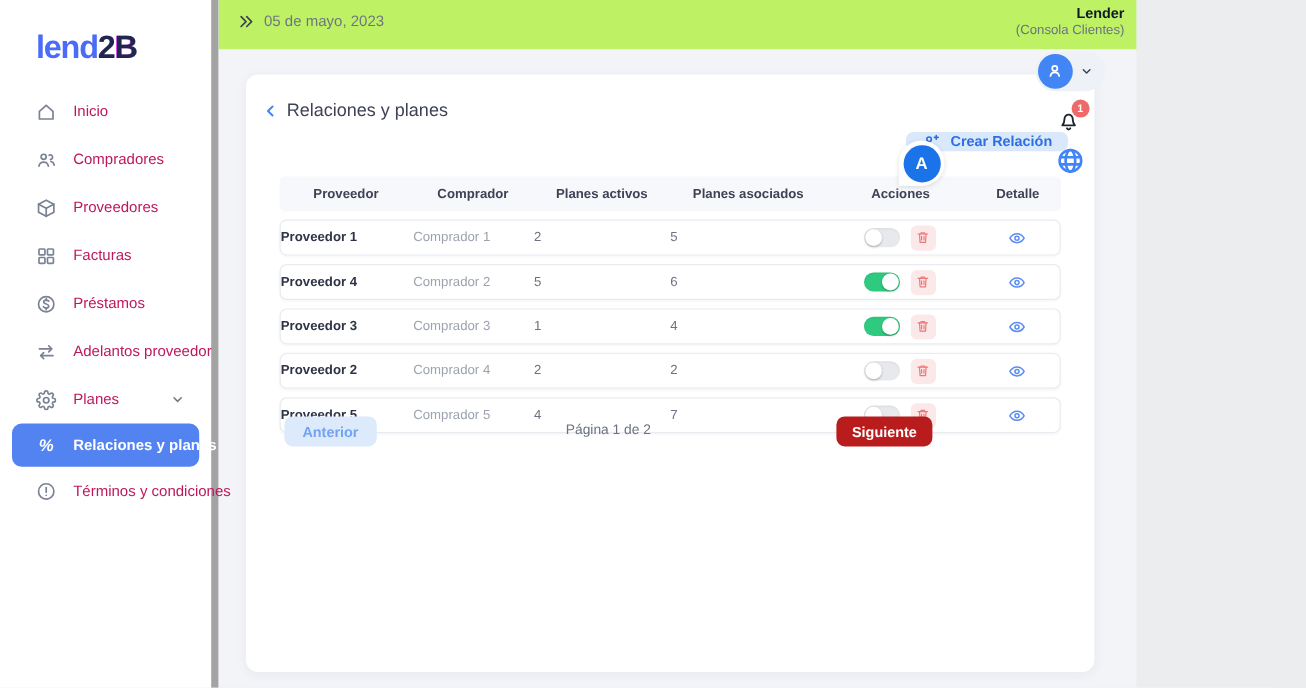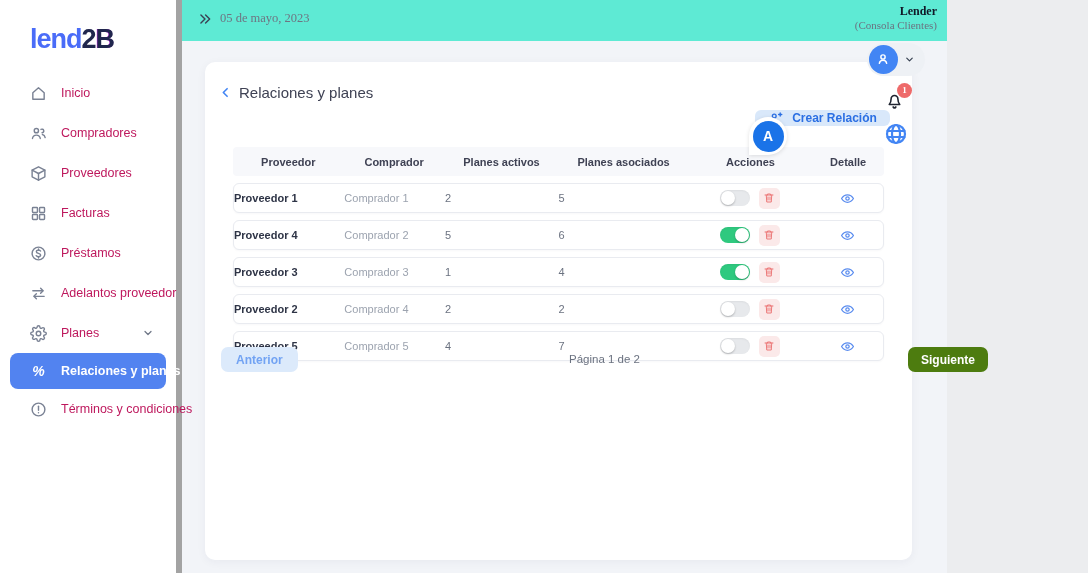--- a/index.html
+++ b/index.html
@@ -23,21 +23,21 @@
   .nav-icon svg { width:17px; height:17px; }
   .nav-label { font-size:12.5px; white-space:nowrap; }
   .nav-item.active { background:#5283F0; border-radius:8px; margin:0 10px; padding-left:20px;
     color:#fff; height:36px; }
   .nav-item.active .nav-icon { color:#fff; }
   .nav-item.active .nav-label { font-weight:bold; }
   .nav-chevron { margin-left:auto; margin-right:22px; color:#6F7787; display:flex; }
   .pct { font-size:14px; font-weight:bold; font-style:italic; }
 
   
-  .topbar { position:absolute; left:182px; top:0; width:765px; height:41px; background:#5eead4; z-index:2;font-family:Liberation Serif, serif; }
+  .topbar { position:absolute; left:182px; top:0; width:765px; height:41px; background:#bef264; z-index:2; }
   .date-group { position:absolute; left:16px; top:11px; display:flex; align-items:center; gap:8px; }
   .dbl-chevron { color:#3A4254; display:flex; }
   .date-text { font-size:12.5px; color:#6E7582; }
   .top-right { position:absolute; right:10px; top:4px; display:flex; align-items:center; gap:10px;flex-direction:column; }
   .user-label { text-align:right; line-height:1.25; }
   .user-role { font-size:12px; font-weight:bold; color:#111827; }
   .user-console { font-size:11px; color:#6B7280; }
   .avatar-pill { display:flex; align-items:center; background:#EEF1F5; border-radius:17px;
     padding:2px 10px 2px 2px; gap:6px; cursor:pointer; }
   .avatar-circle { width:29px; height:29px; border-radius:50%; background:#4285F4;
@@ -89,28 +89,28 @@
     background:#fff; top:1px; left:1px; box-shadow:0 1px 2px rgba(0,0,0,.25); }
   .switch[data-state="on"] { background:#2FC97F; }
   .switch[data-state="on"]::after { left:auto; right:1px; }
 
   .trash-btn { width:21px; height:21px; border-radius:5px; background:#FBE9E9; border:none;
     display:flex; align-items:center; justify-content:center; color:#EC7979; cursor:pointer; }
   .eye-btn { background:none; border:none; color:#5B8DEF; cursor:pointer;
     display:flex; align-items:center; justify-content:center; margin:0 auto; }
 
   
-  .pagination { position:absolute; left:16px; top:285px; width:767px; height:25px; }
+  .pagination { position:absolute; left:32px; top:285px; width:540px; height:25px; }
   .btn-prev { position:absolute; left:0; top:0; height:25px; padding:0 15px; border:none;
     background:#DCEAFB; color:#72A3F3; font-size:12px; font-weight:bold; border-radius:7px;
     font-family:"Liberation Sans",sans-serif; cursor:pointer; }
   .page-info { position:absolute; left:0; right:0; top:6px; text-align:center;
     font-size:11.5px; color:#6B7280; }
   .btn-next { position:absolute; right:0; top:0; height:25px; padding:0 13px; border:none;
-    background:#4d7c0f; color:#fff; font-size:12px; font-weight:bold; border-radius:7px;
+    background:#b91c1c; color:#fff; font-size:12px; font-weight:bold; border-radius:7px;
     font-family:"Liberation Sans",sans-serif; cursor:pointer; }
 </style>
 </head>
 <body>
 
 <div class="app">
 
   <aside class="sidebar">
     <div class="logo"><span class="l1">lend</span><span class="l2">2B</span><span class="l3">B</span></div>
 

